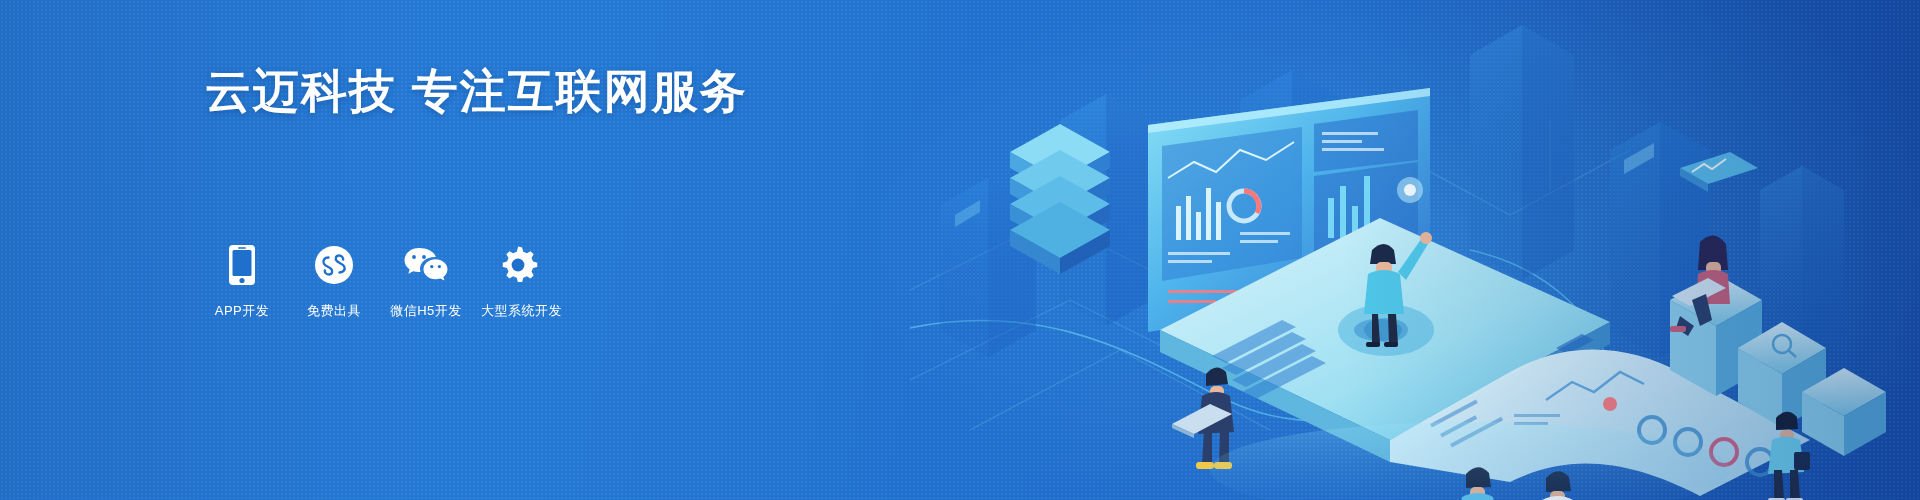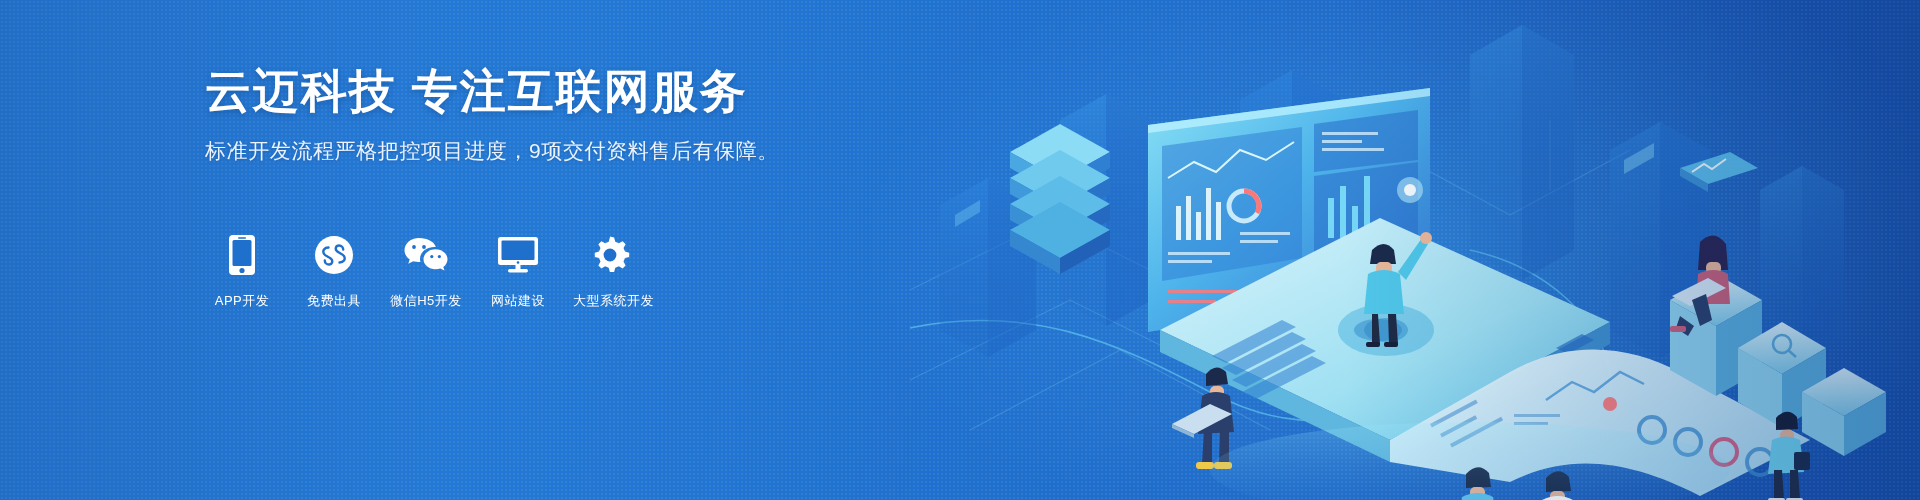--- a/index.html
+++ b/index.html
@@ -34,21 +34,21 @@
     letter-spacing:2px;margin:0 0 16px 0;white-space:nowrap;
     text-shadow:0 2px 6px rgba(4,40,95,.30);
   }
   .sub{
     font-size:21px;line-height:34px;color:#eaf3ff;font-weight:normal;
     letter-spacing:.6px;white-space:nowrap;margin:0;
     text-shadow:0 1px 3px rgba(4,40,95,.25);
   }
 
   
-  .services{position:absolute;left:205px;top:232px;display:flex;align-items:center;}
+  .services{position:absolute;left:205px;top:242px;display:flex;align-items:center;}
   .service{width:74px;margin-right:18px;text-align:center;cursor:pointer;}
   .service .ic{height:46px;display:flex;align-items:center;justify-content:center;margin-bottom:14px;}
   .service .ic svg{display:block;}
   .service .lbl{font-size:13px;color:#ffffff;letter-spacing:.5px;white-space:nowrap;}
 
   
   .illus{position:absolute;right:0;top:0;width:1010px;height:500px;overflow:hidden;}
   .illus svg{position:absolute;left:0;top:0;}
 </style>
 </head>
@@ -319,21 +319,20 @@
       </g>
 
       <ellipse cx="560" cy="470" rx="260" ry="48" fill="url(#glowG)" opacity=".25"></ellipse>
     </svg>
   </div>
 
   <div class="vignette"></div>
 
   <div class="copy">
     <h1 class="headline">云迈科技 专注互联网服务</h1>
-    <p class="sub">标准开发流程严格把控项目进度，9项交付资料售后有保障。</p>
   </div>
 
   <div class="services">
 
     <div class="service">
       <div class="ic">
         <svg width="28" height="42" viewBox="0 0 28 42">
           <rect x="1" y="1" width="26" height="40" rx="4" fill="#ffffff"></rect>
           <rect x="4.5" y="6" width="19" height="26" rx="1.5" fill="#1f6fcd"></rect>
           <circle cx="14" cy="36.5" r="2.6" fill="#1f6fcd"></circle>
@@ -361,32 +360,20 @@
           <circle cx="11" cy="12" r="1.9" fill="#1f6fcd"></circle>
           <circle cx="21" cy="12" r="1.9" fill="#1f6fcd"></circle>
           <path d="M44.5 24.2 c0 -5.5 -5.4 -10 -12 -10 s-12 4.5 -12 10 c0 5.5 5.4 10 12 10 1.7 0 3.3 -.3 4.8 -.8 l4.2 2.2 -1.2 -3.7 c2.6 -1.8 4.2 -4.6 4.2 -7.7 z" fill="#ffffff"></path>
           <circle cx="28.8" cy="21.6" r="1.6" fill="#1f6fcd"></circle>
           <circle cx="36.4" cy="21.6" r="1.6" fill="#1f6fcd"></circle>
         </svg>
       </div>
       <div class="lbl">微信H5开发</div>
     </div>
 
-    <div class="service">
-      <div class="ic">
-        <svg width="42" height="38" viewBox="0 0 42 38">
-          <rect x="1" y="1" width="40" height="28" rx="2.5" fill="#ffffff"></rect>
-          <rect x="4.5" y="4.5" width="33" height="19.5" rx="1" fill="#1f6fcd"></rect>
-          <circle cx="21" cy="26.5" r="1.3" fill="#1f6fcd"></circle>
-          <rect x="18.5" y="29" width="5" height="5" fill="#ffffff"></rect>
-          <rect x="11" y="33" width="20" height="3.4" rx="1.7" fill="#ffffff"></rect>
-        </svg>
-      </div>
-      <div class="lbl">网站建设</div>
-    </div>
 
     <div class="service">
       <div class="ic">
         <svg width="40" height="40" viewBox="0 0 40 40">
           <path d="M20 1.5 l4.1 1.1 1.2 4.2 3.5 1.5 3.8 -2.1 3 3 -2.1 3.8 1.5 3.5 4.2 1.2 0 4.2 -4.2 1.2 -1.5 3.5 2.1 3.8 -3 3 -3.8 -2.1 -3.5 1.5 -1.2 4.2 -4.2 0 -1.2 -4.2 -3.5 -1.5 -3.8 2.1 -3 -3 2.1 -3.8 -1.5 -3.5 -4.2 -1.2 0 -4.2 4.2 -1.2 1.5 -3.5 -2.1 -3.8 3 -3 3.8 2.1 3.5 -1.5 1.2 -4.2 z" fill="#ffffff"></path>
           <circle cx="20" cy="20" r="6.4" fill="#1f6fcd"></circle>
         </svg>
       </div>
       <div class="lbl">大型系统开发</div>
     </div>

